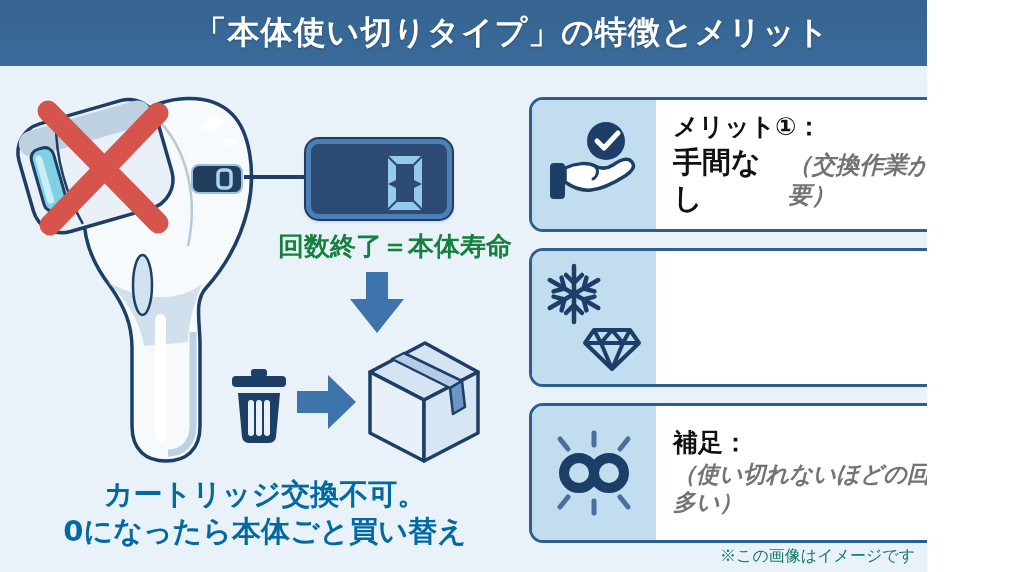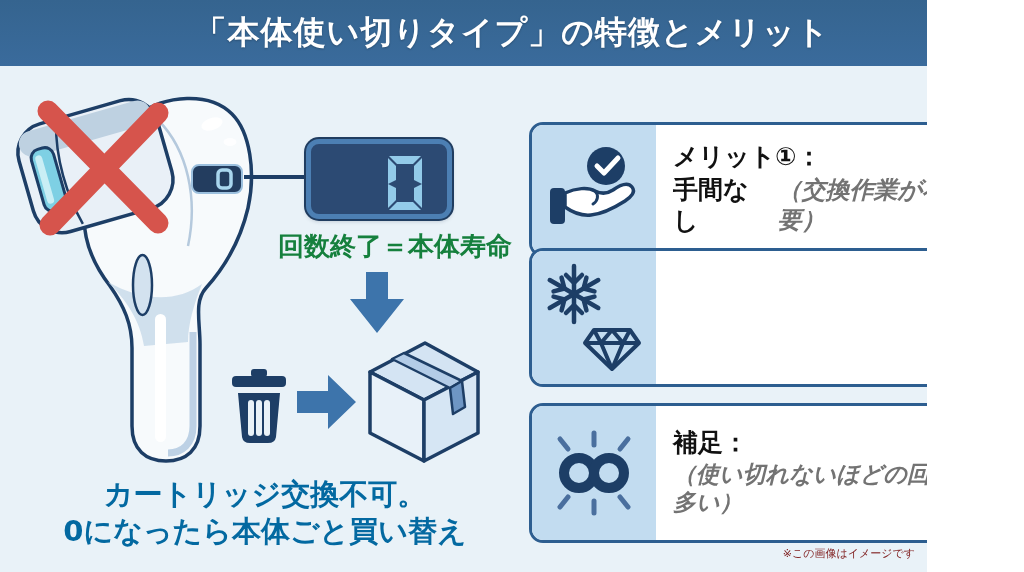--- a/index.html
+++ b/index.html
@@ -31,30 +31,30 @@
 
   .sr{position:absolute;width:1px;height:1px;overflow:hidden;clip:rect(0,0,0,0);white-space:nowrap;}
 
   
   .card{position:absolute;left:529px;width:470px;box-sizing:border-box;background:#ffffff;
     border:3px solid #2d5e90;border-radius:14px;overflow:hidden;display:flex;}
   .card-panel{width:124px;flex:0 0 124px;background:#c2dcf0;display:flex;align-items:center;justify-content:center;}
   .card-body{flex:1;display:flex;flex-direction:column;justify-content:center;padding:6px 10px 8px 17px;}
   .card-title{font-size:25px;font-weight:800;color:#111;line-height:1.3;}
   .headline{font-weight:800;color:#111;line-height:1.25;}
-  .hl-1{font-size:25px;}
+  .hl-1{font-size:29px;}
   .hl-2{font-size:33px;}
   .hl-3{font-size:34px;}
   .note{font-weight:800;color:#737373;line-height:1.25;font-style:italic;}
   .note-1{font-size:24px;margin-left:7px;}
   .note-2{font-size:26px;}
   .note-3{font-size:23px;}
   .inline-row{display:flex;align-items:center;}
 
-  .footer-note{position:absolute;right:12px;top:546px;font-size:11px;color:#7f1d1d;font-weight:500;}
+  .footer-note{position:absolute;right:12px;top:546px;font-size:16px;color:#0f766e;font-weight:500;font-family:Liberation Serif, serif;}
 </style>
 </head>
 <body>
 
 <div class="page">
 
   <div class="header">
     <h1>「本体使い切りタイプ」の特徴とメリット</h1>
   </div>
 
@@ -129,21 +129,21 @@
     <polygon points="114,33 60,61 60,122 114,94" fill="#d6e6f4" stroke="#1d3e66" stroke-width="3.5" stroke-linejoin="round"></polygon>
     <polygon points="28,20 40,14 98,42 86,49" fill="#b3cce7" stroke="#1d3e66" stroke-width="2.5" stroke-linejoin="round"></polygon>
     <polygon points="86,49 98,42 101,68 89,75" fill="#6e96c4" stroke="#1d3e66" stroke-width="2.5" stroke-linejoin="round"></polygon>
   </svg>
 
   <div class="conclusion">
     <div>カートリッジ交換不可。</div>
     <div>0になったら本体ごと買い替え</div>
   </div>
 
-  <section class="card" style="top:97px;height:135px;width:470px;margin-top:25px;">
+  <section class="card" style="top:97px;height:135px;width:470px;">
     <div class="card-panel">
       <svg width="92" height="88" viewBox="0 0 92 88">
         <circle cx="58" cy="20" r="19" fill="#1d3e66"></circle>
         <path d="M49,20 l7,7 l14,-15" fill="none" stroke="#ffffff" stroke-width="5" stroke-linecap="round" stroke-linejoin="round"></path>
         <rect x="2" y="42" width="15" height="36" rx="4" fill="#1d3e66"></rect>
         <path d="M17,47 C28,42 40,41 47,45 C53,48 59,48 65,44 C72,39 80,36 84,41 C88,46 83,51 77,55 C66,62 54,68 43,69 C33,70 24,66 17,61 Z" fill="#ffffff" stroke="#1d3e66" stroke-width="3.5" stroke-linejoin="round"></path>
         <path d="M47,45 C51,49 50,55 45,58" fill="none" stroke="#1d3e66" stroke-width="3" stroke-linecap="round"></path>
       </svg>
     </div>
     <div class="card-body">

